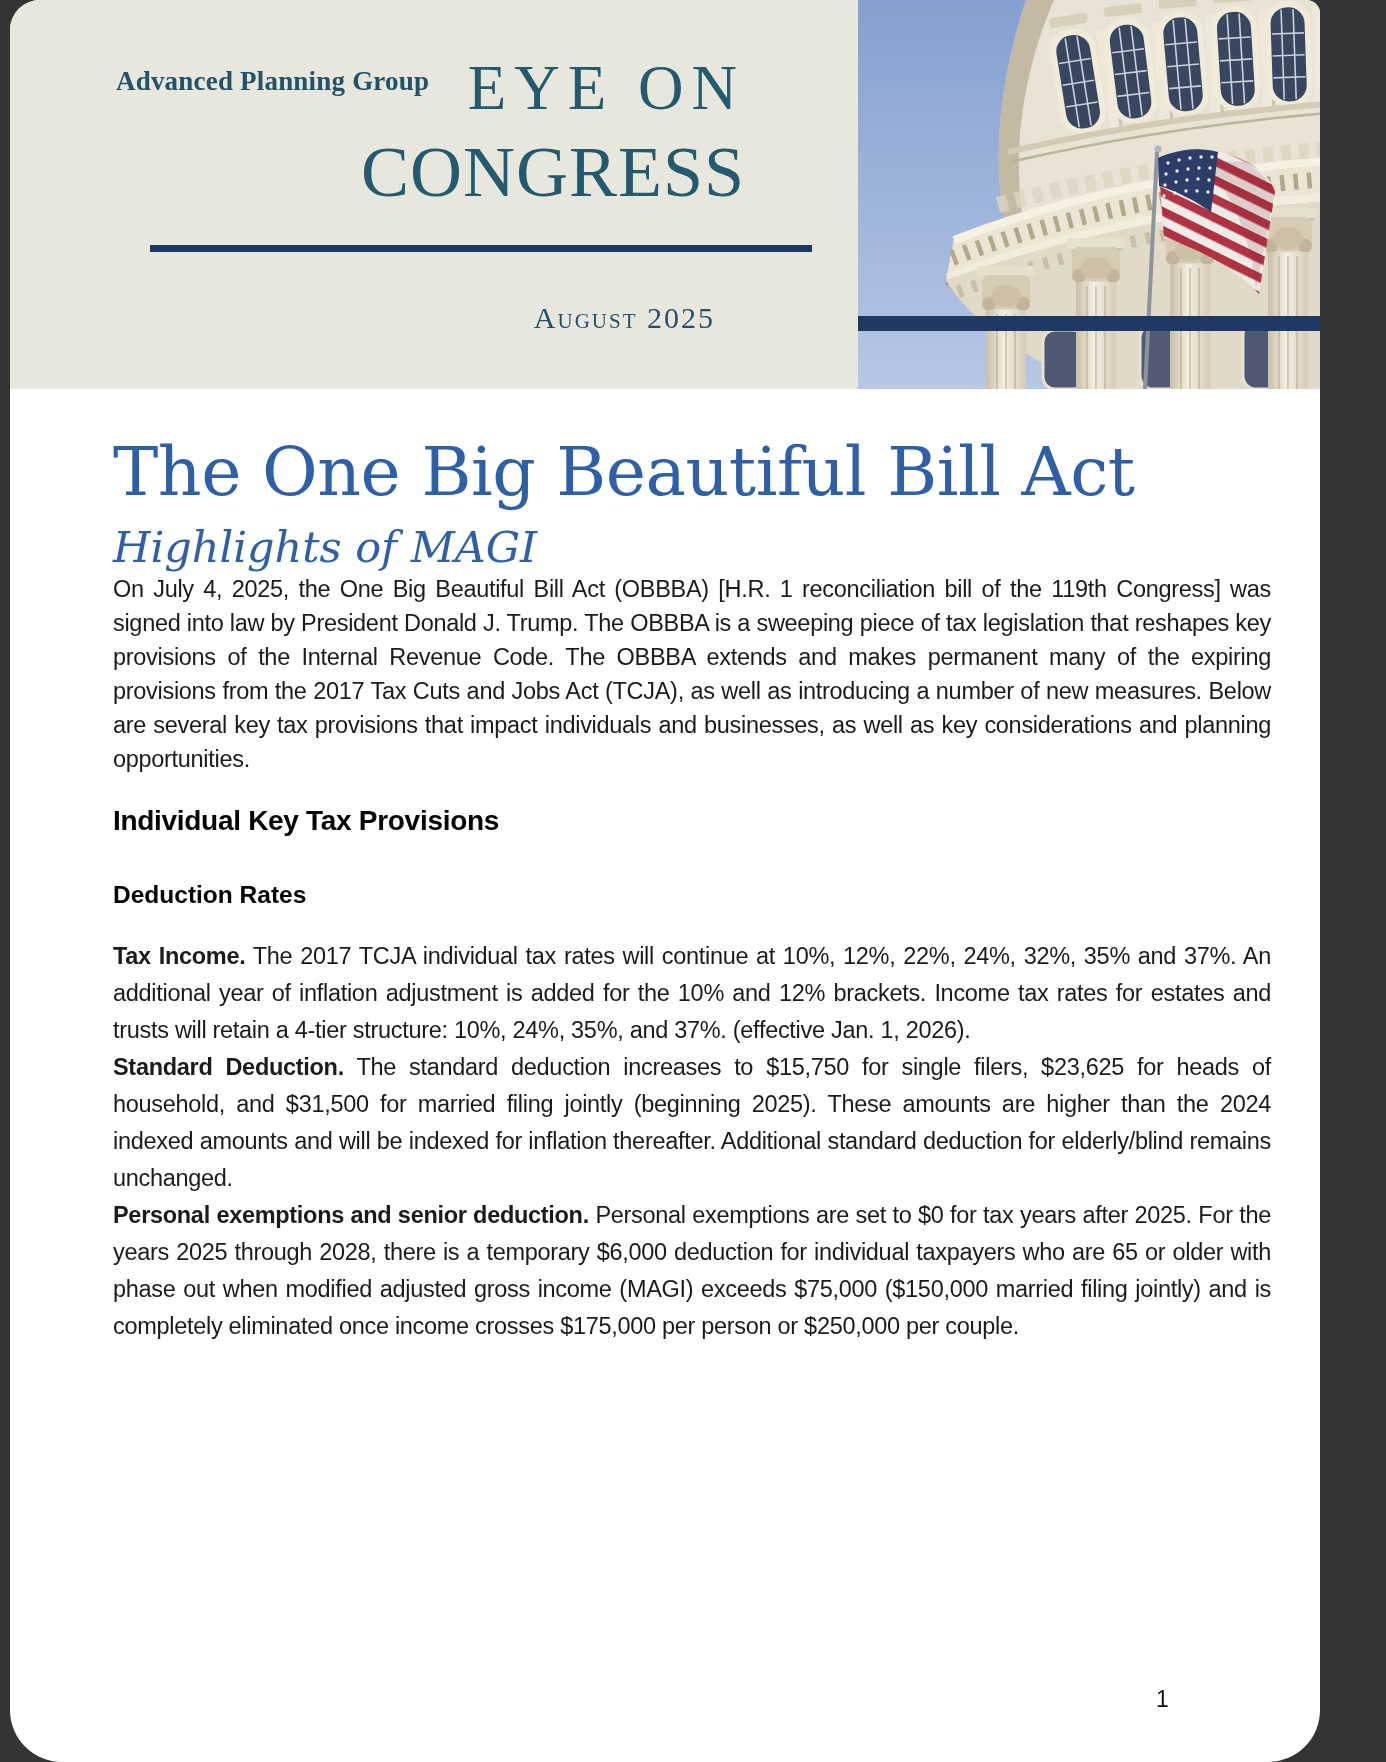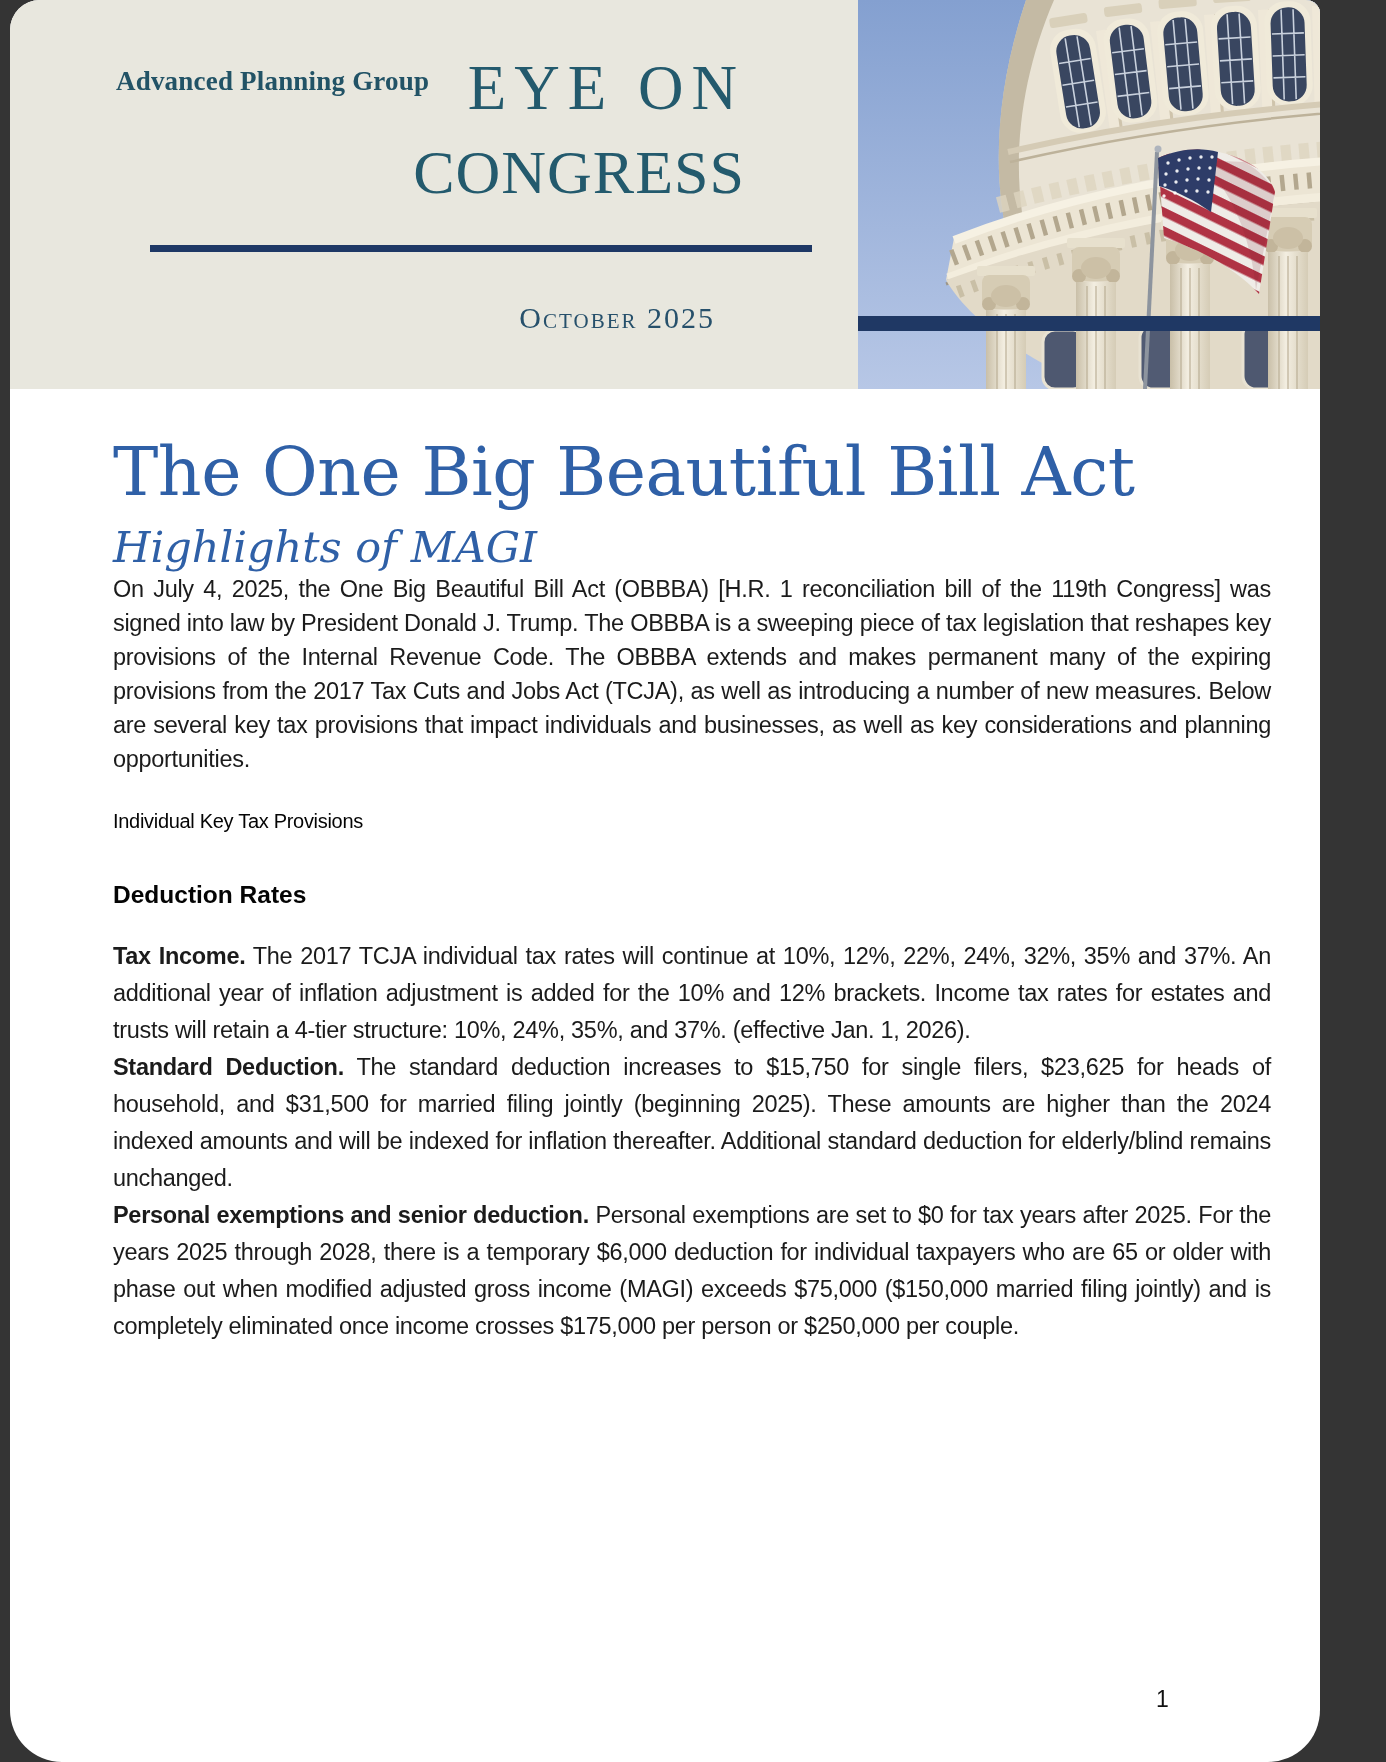--- a/index.html
+++ b/index.html
@@ -25,21 +25,21 @@
   .org {
     position:absolute; left:106px; top:66px;
     font-family:"Liberation Serif", serif;
     font-weight:700; font-size:27px; color:#225366; letter-spacing:.2px;
   }
   .mast {
     position:absolute; top:52px; right:575px; text-align:right;
     color:#235a6d; font-family:"Liberation Serif", serif;
   }
   .mast-l1 { font-size:63px; line-height:72px; letter-spacing:8px; }
-  .mast-l2 { font-size:62px; line-height:96px; letter-spacing:1px; }
+  .mast-l2 { font-size:72px; line-height:96px; letter-spacing:1px; }
   .rule {
     position:absolute; left:140px; top:245px; width:662px; height:7px;
     background:#1e3865;
   }
   .date {
     position:absolute; top:301px; right:605px;
     font-family:"Liberation Serif", serif; font-variant:small-caps;
     font-size:30px; letter-spacing:2px; color:#26506b;
   }
   .photo {
@@ -64,21 +64,21 @@
     font-size:43px; line-height:50px; color:#2f60a7;
   }
   p.doc {
     margin:0;
     font-size:23.5px; color:#1b1b1b;
     text-align:justify; letter-spacing:-.3px;
   }
   .intro { margin-top:62px; line-height:34px; }
   h2 {
     margin:26px 0 4px;
-    font-size:20px; line-height:38px; font-weight:400;
+    font-size:28px; line-height:38px; font-weight:700;
     color:#040404; letter-spacing:-.3px;
   }
   h3 {
     margin:40px 0 0;
     font-size:24.5px; line-height:30px; font-weight:700; color:#040404;
   }
   .bp { line-height:37px; margin-top:18px; }
   .bp.first { margin-top:28px; }
   .bp b { font-weight:700; }
   .pagenum {
@@ -93,21 +93,21 @@
 
   <header class="band">
     <div class="org">Advanced Planning Group</div>
 
     <div class="mast">
       <div class="mast-l1">EYE ON</div>
       <div class="mast-l2">CONGRESS</div>
     </div>
 
     <div class="rule"></div>
-    <div class="date">October 2025</div>
+    <div class="date">August 2025</div>
 
     <div class="photo">
       <svg viewBox="0 0 522 389" xmlns="http://www.w3.org/2000/svg">
         <defs>
           <linearGradient id="sky" x1="0" y1="0" x2="0" y2="1">
             <stop offset="0" stop-color="#84a0d0"></stop>
             <stop offset="1" stop-color="#b7c7e6"></stop>
           </linearGradient>
           <linearGradient id="shaft" x1="0" y1="0" x2="1" y2="0">
             <stop offset="0" stop-color="#c9bfa8"></stop>

